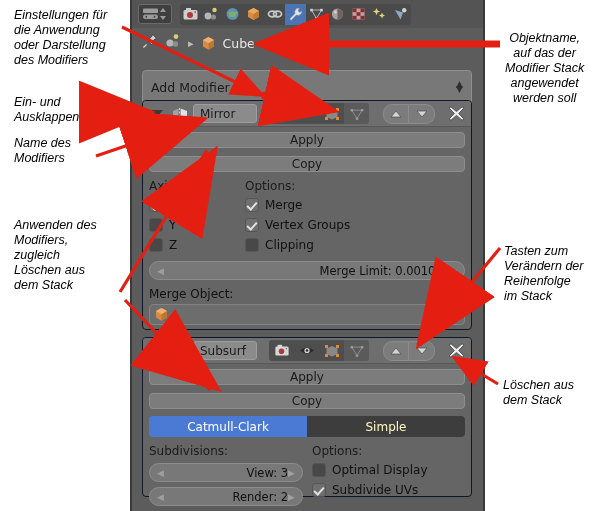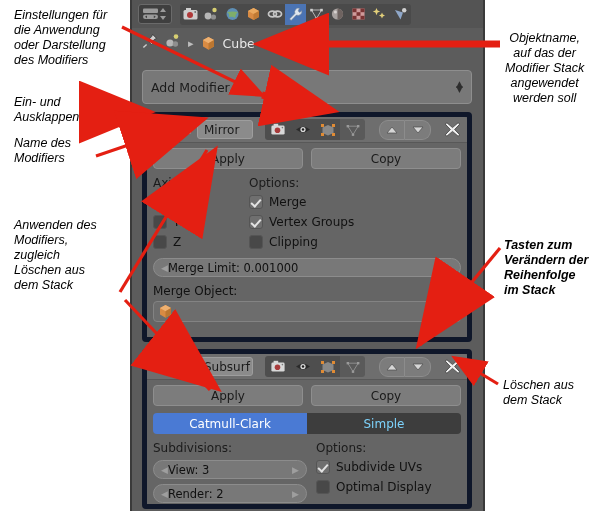--- a/index.html
+++ b/index.html
@@ -100,23 +100,22 @@
     margin-left:auto;
     display:flex; flex-direction:column;
     line-height:5px; font-size:9px; color:#2e2e2e;
   }
 
   
   .mod-block {
     position:absolute; left:10px;
     width:330px;
     background:#656565;
-    border:5px solid #0f172a;
+    border:1px solid #0f172a;
     border-radius:4px;
-    margin-top:12px;
   }
   #mod-mirror  { top:100px; height:230px; }
   #mod-subsurf { top:337px; height:160px; }
 
   .mod-head {
     height:26px;
     background:#6e6e6e;
     border-radius:3px 3px 0 0;
     display:flex; align-items:center;
     padding:0 6px; gap:4px;
@@ -157,21 +156,21 @@
     display:flex; align-items:center; justify-content:center;
   }
   .arw.first { border-radius:9px 0 0 9px; }
   .arw.last  { border-radius:0 9px 9px 0; border-left:none; }
   .x-btn {
     margin-left:9px; width:18px; height:18px;
     display:flex;align-items:center;justify-content:center;
   }
 
   .mod-body { padding:5px 6px 6px 6px; }
-  .btn-row { display:flex; gap:8px; margin-bottom:7px; }
+  .btn-row { display:flex; gap:8px; margin-bottom:7px;flex-direction:column; }
   .wide-btn {
     flex:1; height:21px;
     background:#7c7c7c;
     border:1px solid #8e8e8e;
     border-radius:4px;
     display:flex;align-items:center;justify-content:center;
     color:#1a1a1a; font-size:12px;
     font-family:"DejaVu Sans", sans-serif;
   }
 
@@ -212,41 +211,41 @@
     height:19px;
     background:#787878;
     border:1px solid #8c8c8c;
     border-radius:10px;
     display:flex; align-items:center;
     padding:0 7px;
     color:#101010; font-size:11.5px;
     margin-top:3px;
     font-family:"DejaVu Sans", sans-serif;
   }
-  .slider .val { flex:1; text-align:left; }
+  .slider .val { flex:1; text-align:right; }
   .sl-ar { color:#9e9e9e; font-size:9px; }
 
   .field-label {
     color:#111; font-size:12px; margin:7px 0 3px 0;
     font-family:"DejaVu Sans", sans-serif;
   }
   .obj-field {
     height:21px;
     background:#6d6d6d;
     border:1px solid #838383;
     border-radius:4px;
     display:flex; align-items:center;
     padding-left:4px; gap:5px;
   }
 
   .seg-row { display:flex; margin:2px 0 7px 0; }
   .seg {
     flex:1; height:21px;
     display:flex;align-items:center;justify-content:center;
-    font-size:12px; color:#7dd3fc;
+    font-size:12px; color:#fef9c3;
     background:#3d3d3d;
     font-family:"DejaVu Sans", sans-serif;
   }
   .seg.first { border-radius:4px 0 0 4px; }
   .seg.last  { border-radius:0 4px 4px 0; }
   .seg.sel { background:#4a7ad4; color:#fff; }
 
   .cube-ico { width:15px; height:15px; }
 </style>
 </head>
@@ -268,21 +267,21 @@
 zugleich
 Löschen aus
 dem Stack</div>
 
 <div class="annot" style="left:505px; top:31px;text-align:center;">Objektname,
 auf das der
 Modifier Stack
 angewendet
 werden soll</div>
 
-<div class="annot" style="left:504px; top:238px;font-weight:bold;">Tasten zum
+<div class="annot" style="left:504px; top:244px;">Tasten zum
 Verändern der
 Reihenfolge
 im Stack</div>
 
 <div class="annot" style="left:503px; top:378px;">Löschen aus
 dem Stack</div>
 
 <div id="blender-panel">
 
   <div class="header-row">
@@ -627,26 +626,26 @@
           <div class="slider" style="margin-top:5px;">
             <span class="sl-ar">◀</span>
             <span class="val">Render: 2</span>
             <span class="sl-ar">▶</span>
           </div>
         </div>
 
         <div class="col">
           <div class="col-title">Options:</div>
           <div class="chk-row">
+            <span class="chk"></span>
+            <span class="chk-lbl">Optimal Display</span>
+          </div>
+          <div class="chk-row">
             <span class="chk on"></span>
             <span class="chk-lbl">Subdivide UVs</span>
-          </div>
-          <div class="chk-row">
-            <span class="chk"></span>
-            <span class="chk-lbl">Optimal Display</span>
           </div>
         </div>
       </div>
     </div>
   </div>
 
 </div>
 
 <svg id="arrow-layer" viewBox="0 0 600 511">
   <defs>

